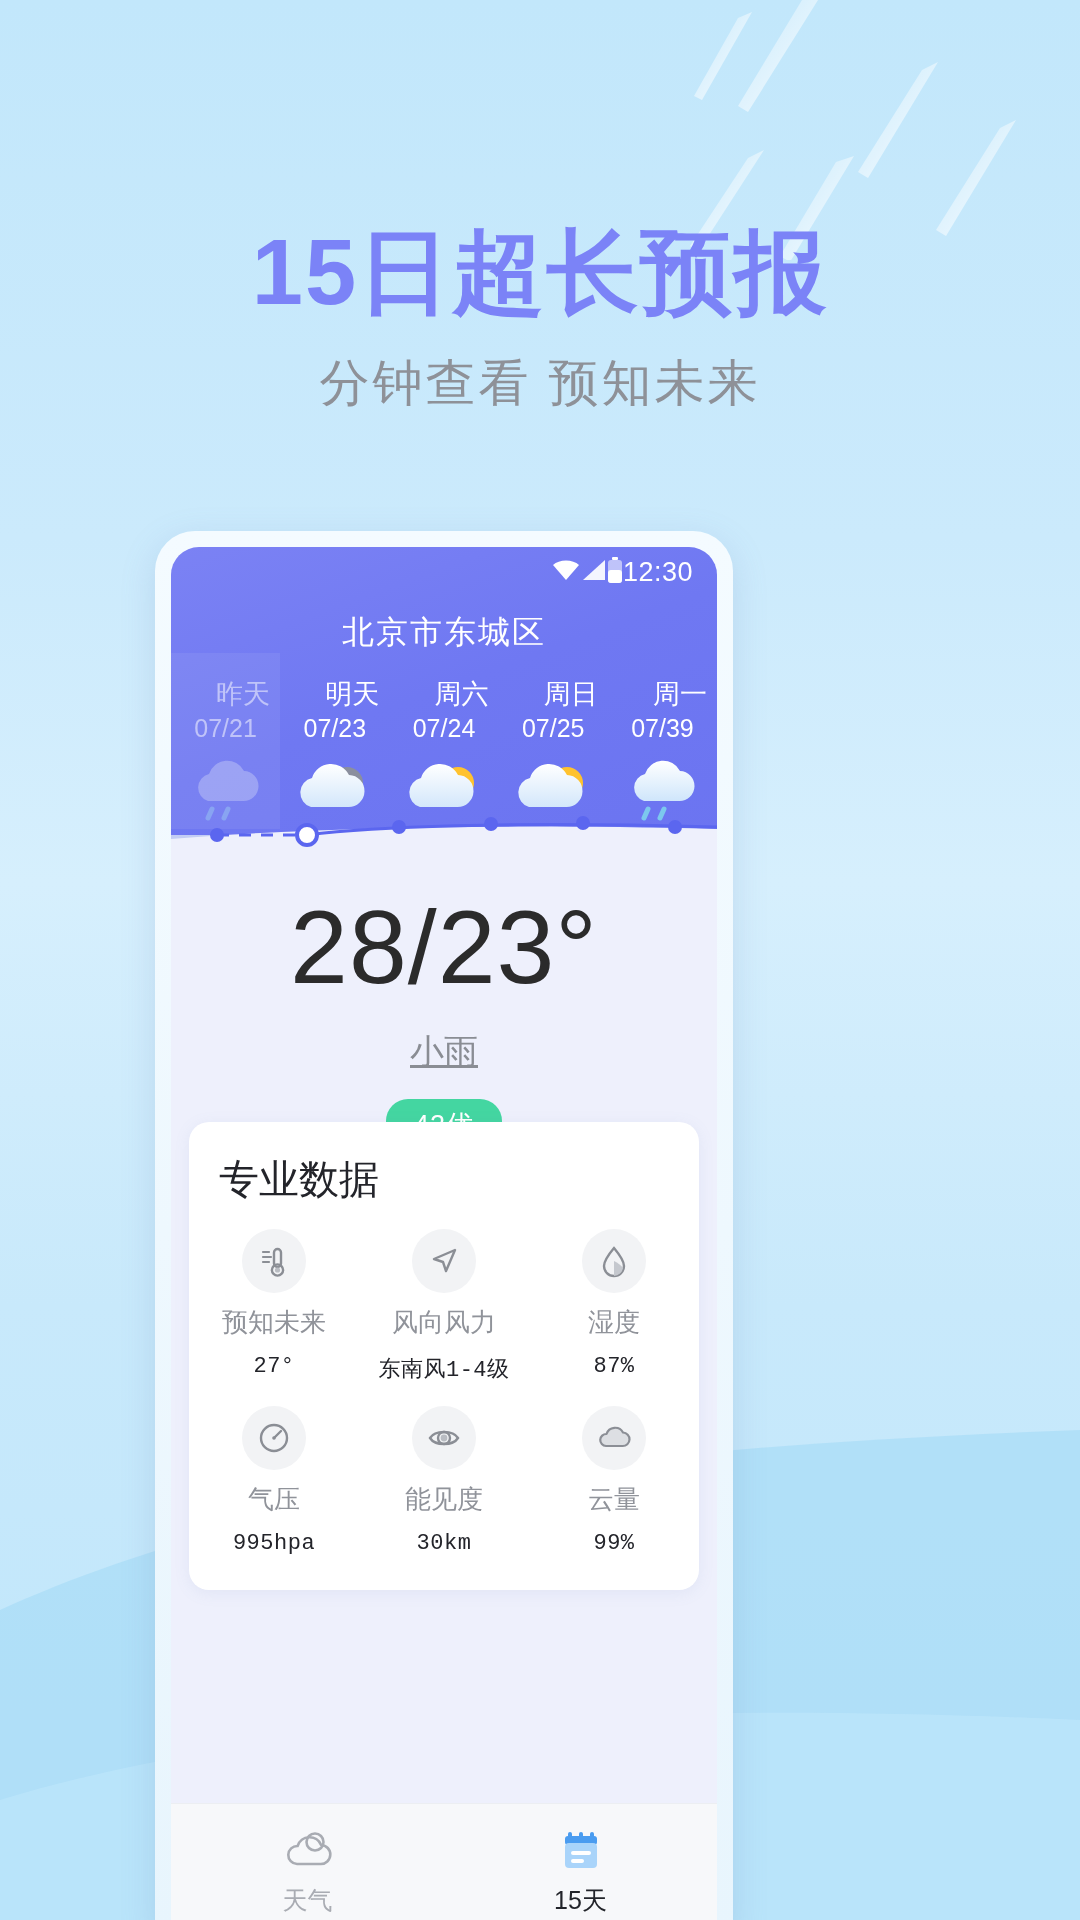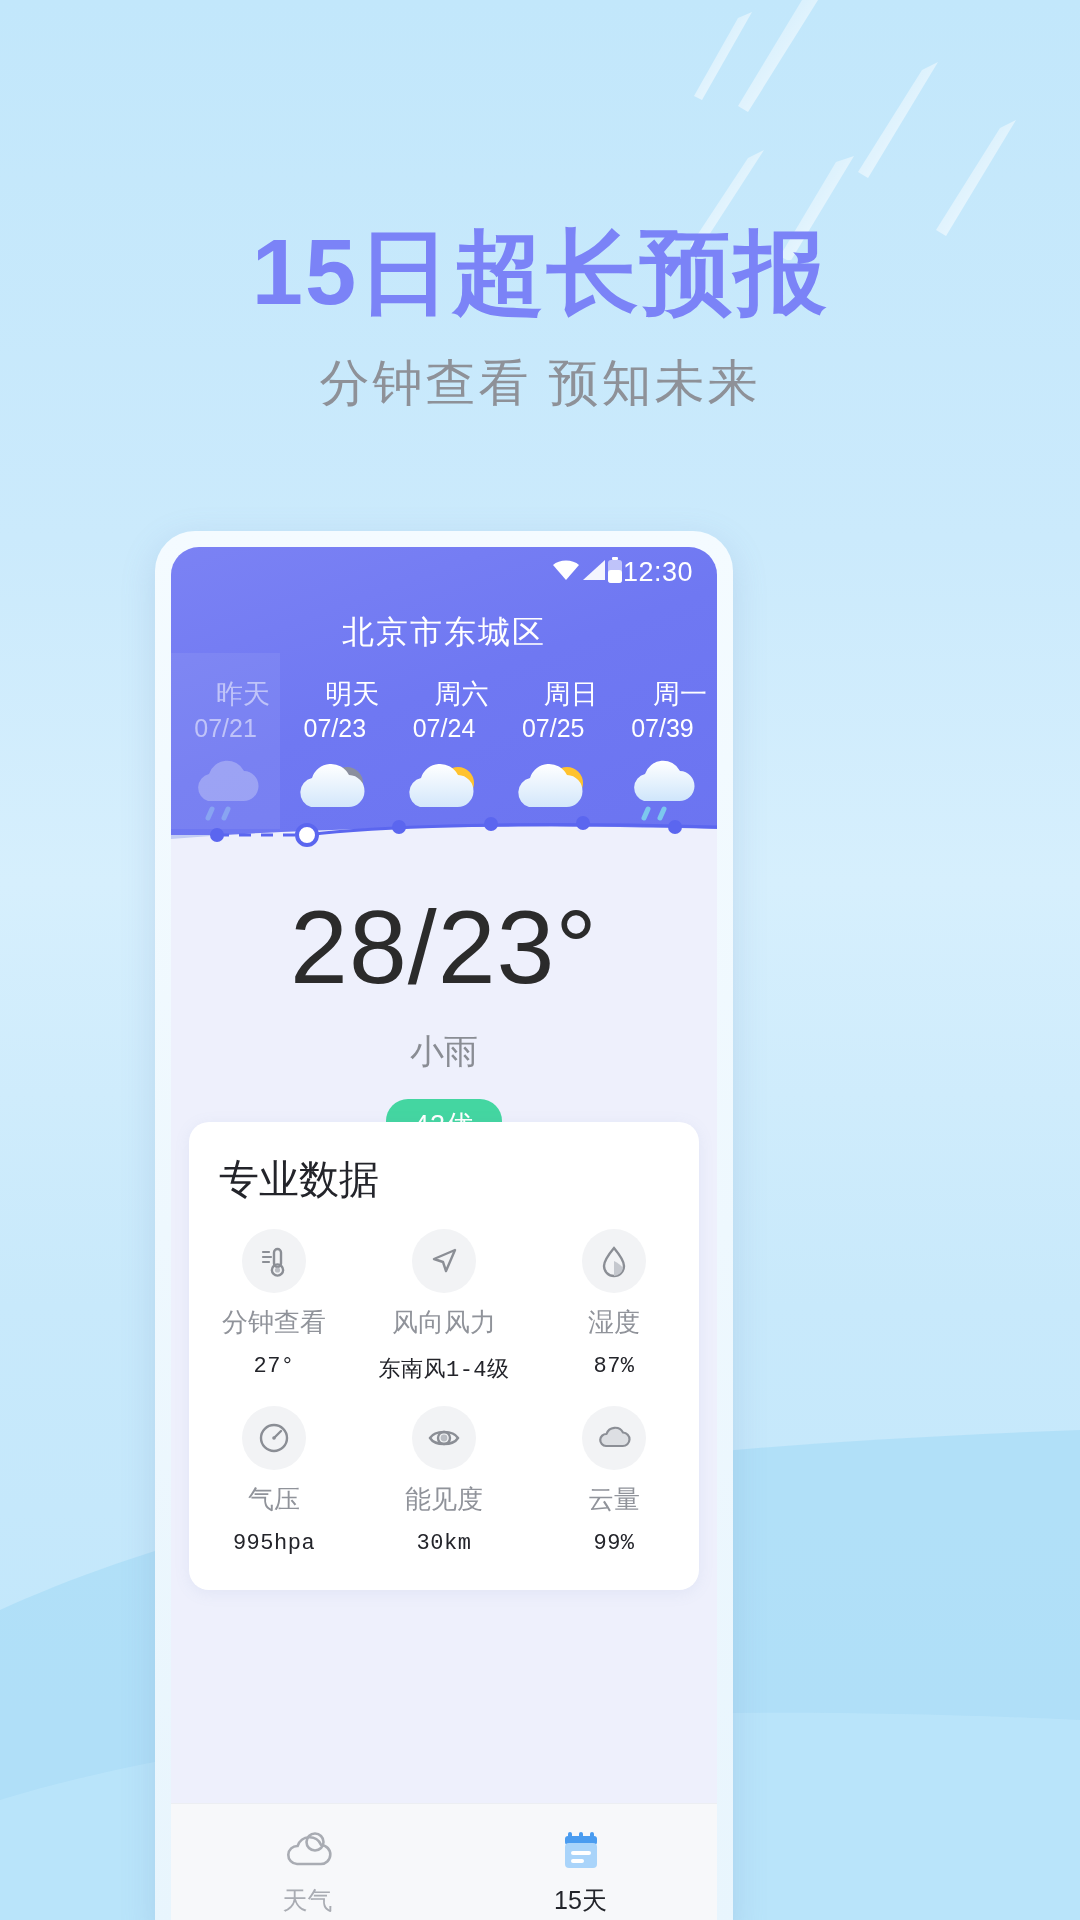--- a/index.html
+++ b/index.html
@@ -102,21 +102,21 @@
 
   
   .current{
     position:absolute; top:300px; left:0; right:0;
     text-align:center;
   }
   .temp{
     font-size:104px; line-height:1; color:#2b2b2b; font-weight:200;
     letter-spacing:1px; margin-top:48px;
   }
-  .cond{ font-size:34px; color:#8a8d94; margin-top:30px; }
+  .cond{ font-size:34px; color:#8a8d94; margin-top:30px;text-decoration:underline; }
   .aqi{
     display:inline-block; margin-top:24px;
     background:#44d6a1; color:#fff; font-size:27px;
     border-radius:22px; padding:8px 28px; letter-spacing:1px;
   }
 
   
   .card{
     position:absolute; left:18px; right:18px; top:575px;
     background:#fff; border-radius:20px;
@@ -327,21 +327,21 @@
       <div class="metric-row">
         <div class="metric">
           <div class="mi">
             <svg width="36" height="36" viewBox="0 0 36 36">
               <rect x="18" y="6" width="7" height="18" rx="3.5" fill="none" stroke="#8b8e95" stroke-width="2.4"></rect>
               <circle cx="21.5" cy="27" r="5.6" fill="none" stroke="#8b8e95" stroke-width="2.4"></circle>
               <circle cx="21.5" cy="27" r="2.6" fill="#b9bcc2"></circle>
               <path d="M7,9 h6 M7,14 h8 M7,19 h6" stroke="#8b8e95" stroke-width="2.2" stroke-linecap="round"></path>
             </svg>
           </div>
-          <div class="ml">分钟查看</div>
+          <div class="ml">预知未来</div>
           <div class="mv">27°</div>
         </div>
 
         <div class="metric">
           <div class="mi">
             <svg width="36" height="36" viewBox="0 0 36 36">
               <path d="M29,7 L8,16 L17,19 L20,28 Z" fill="none" stroke="#8b8e95" stroke-width="2.4" stroke-linejoin="round"></path>
             </svg>
           </div>
           <div class="ml">风向风力</div>

